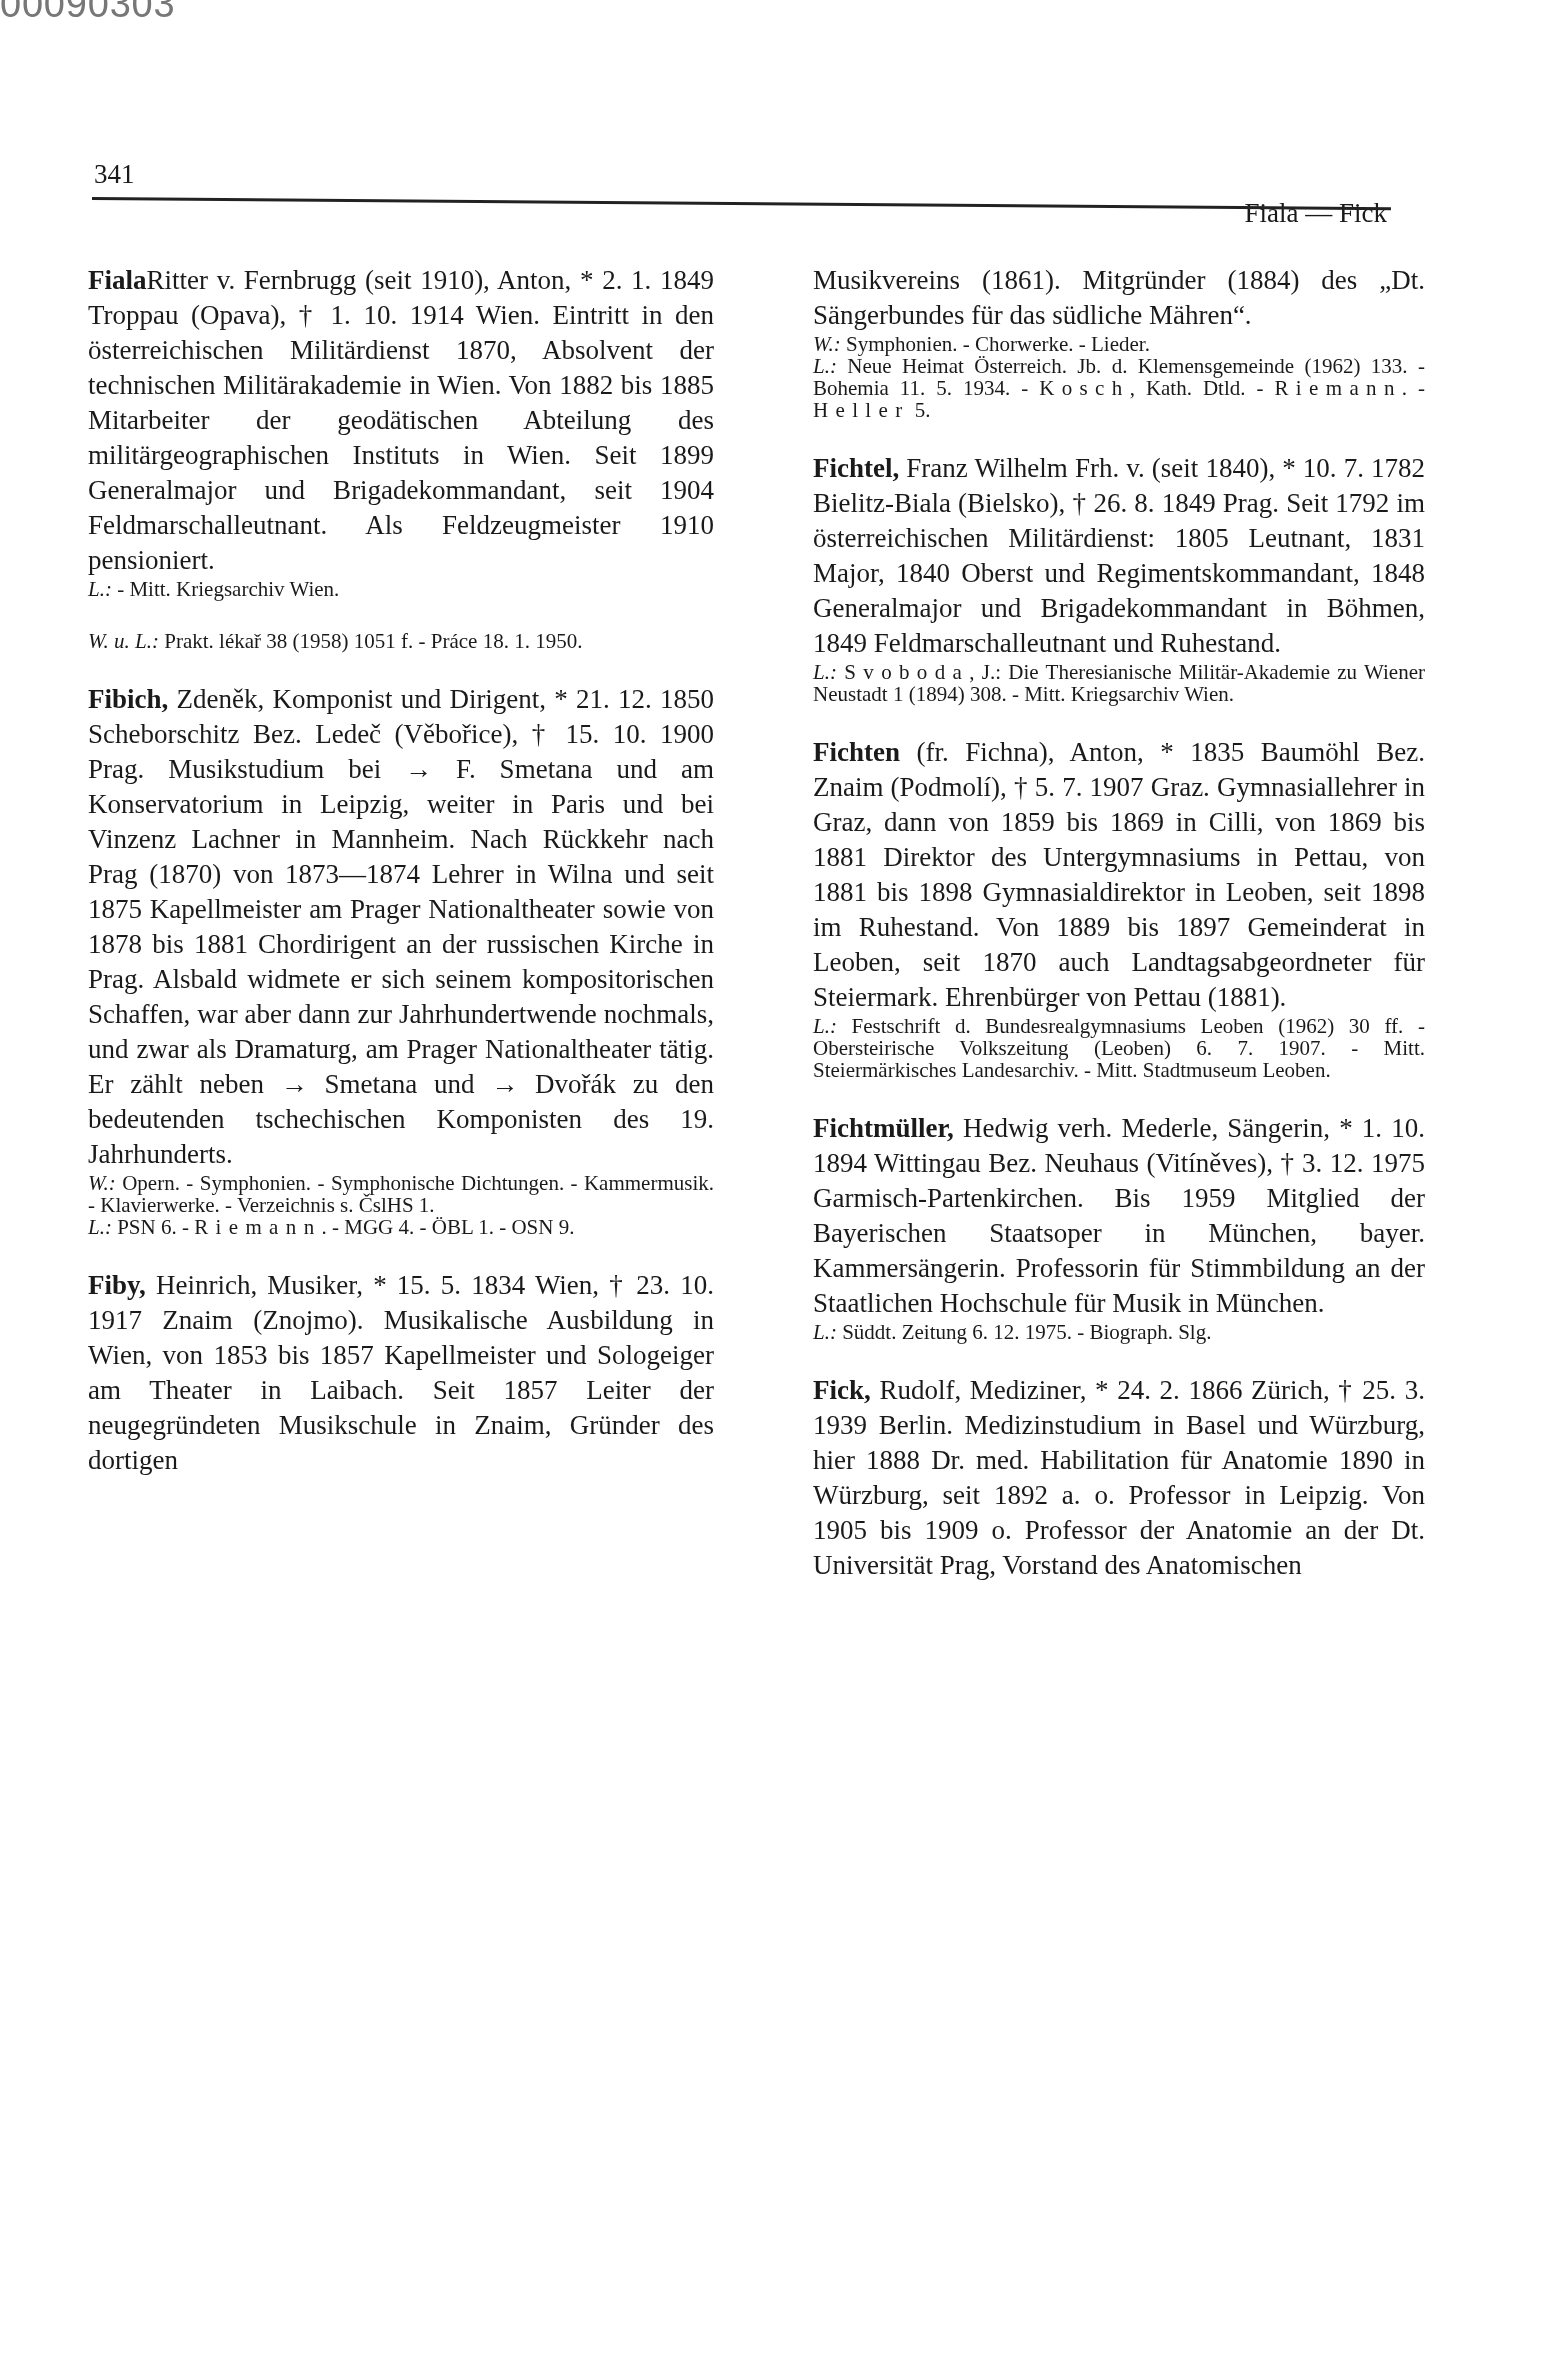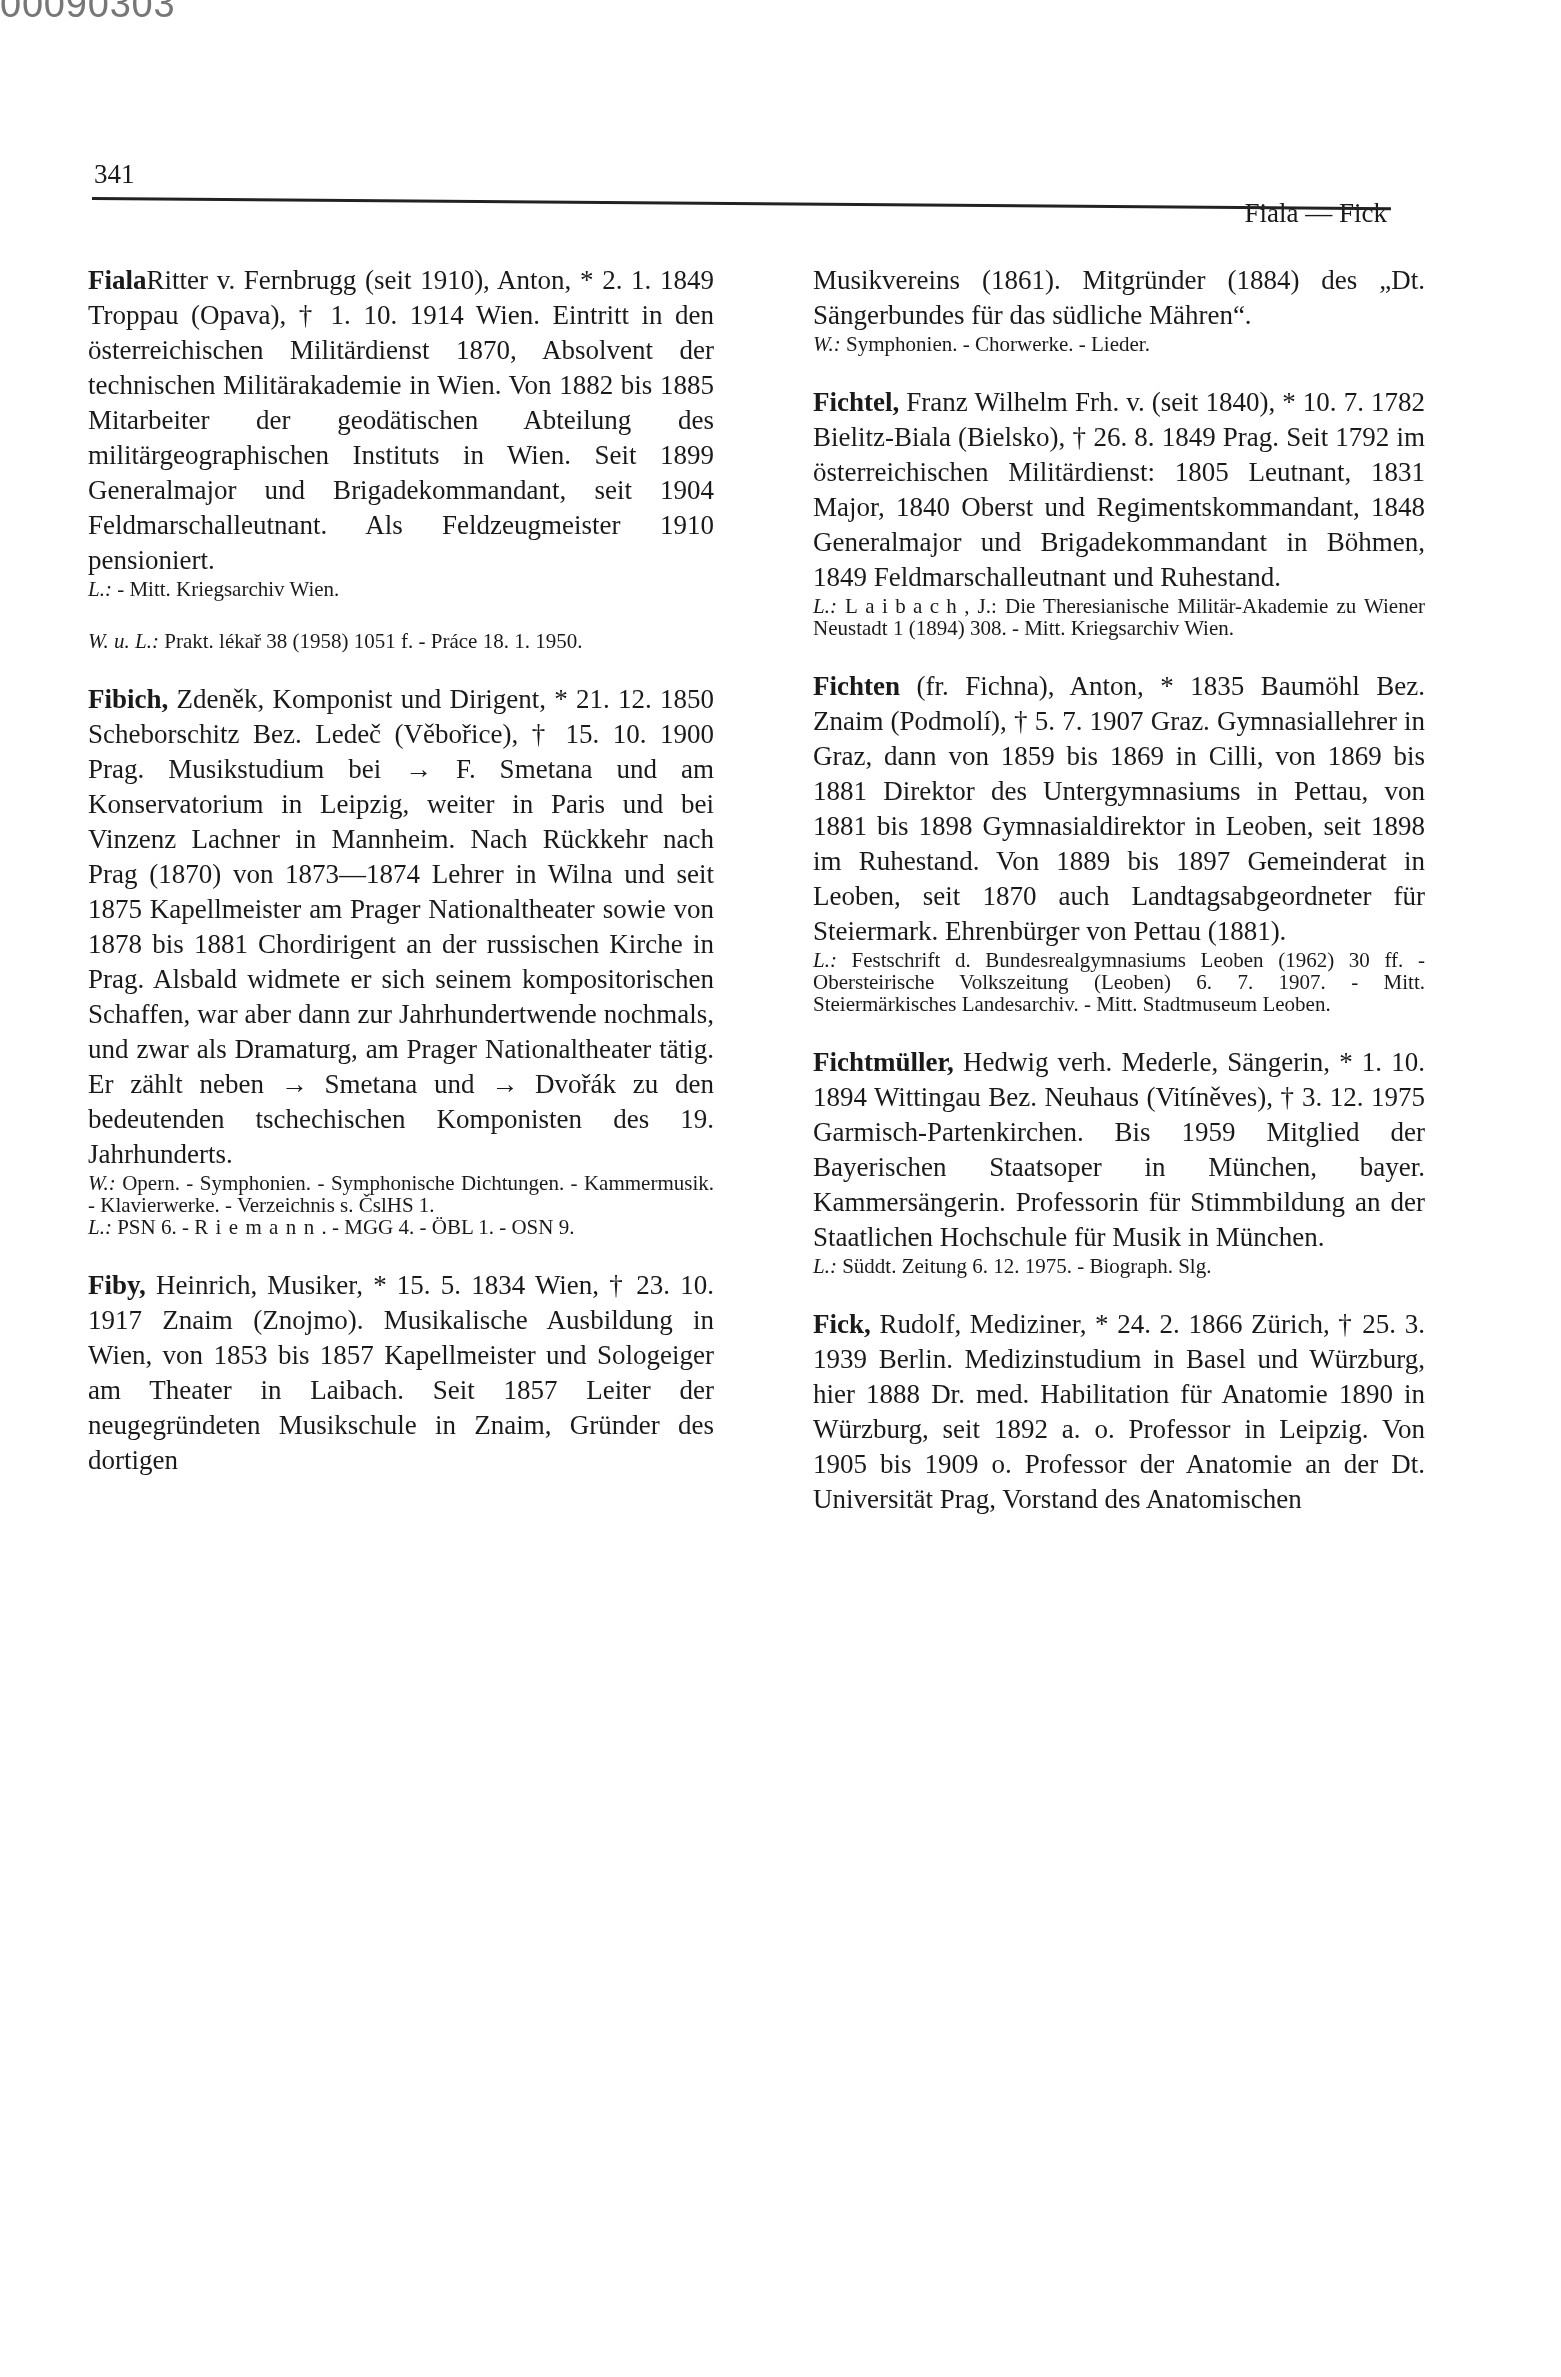--- a/index.html
+++ b/index.html
@@ -68,24 +68,25 @@
       <p class="ref"><span class="lbl">L.:</span><span> PSN 6. - </span><span class="spaced">Riemann</span><span>. - MGG 4. - ÖBL 1. - OSN 9.</span></p>
     </div>
     <div class="entry">
       <p><span class="name">Fiby,</span><span> Heinrich, Musiker, * 15. 5. 1834 Wien, † 23. 10. 1917 Znaim (Znojmo). Musikalische Ausbildung in Wien, von 1853 bis 1857 Kapellmeister und Sologeiger am Theater in Laibach. Seit 1857 Leiter der neugegründeten Musikschule in Znaim, Gründer des dortigen</span></p>
     </div>
   </div>
 <div class="col col-right" id="col-right">
     <div class="entry">
       <p><span>Musikvereins (1861). Mitgründer (1884) des „Dt. Sängerbundes für das südliche Mähren“.</span></p>
       <p class="ref"><span class="lbl">W.:</span><span> Symphonien. - Chorwerke. - Lieder.</span></p>
+      <p class="ref"><span class="lbl">L.:</span><span> Neue Heimat Österreich. Jb. d. Klemensgemeinde (1962) 133. - Bohemia 11. 5. 1934. - </span><span class="spaced">Kosch</span><span>, Kath. Dtld. - </span><span class="spaced">Riemann</span><span>. - </span><span class="spaced">Heller</span><span> 5.</span></p>
     </div>
     <div class="entry">
       <p><span class="name">Fichtel,</span><span> Franz Wilhelm Frh. v. (seit 1840), * 10. 7. 1782 Bielitz-Biala (Bielsko), † 26. 8. 1849 Prag. Seit 1792 im österreichischen Militärdienst: 1805 Leutnant, 1831 Major, 1840 Oberst und Regimentskommandant, 1848 Generalmajor und Brigadekommandant in Böhmen, 1849 Feldmarschalleutnant und Ruhestand.</span></p>
-      <p class="ref"><span class="lbl">L.:</span><span> </span><span class="spaced">Laibach</span><span>, J.: Die Theresianische Militär-Akademie zu Wiener Neustadt 1 (1894) 308. - Mitt. Kriegsarchiv Wien.</span></p>
+      <p class="ref"><span class="lbl">L.:</span><span> </span><span class="spaced">Svoboda</span><span>, J.: Die Theresianische Militär-Akademie zu Wiener Neustadt 1 (1894) 308. - Mitt. Kriegsarchiv Wien.</span></p>
     </div>
     <div class="entry">
       <p><span class="name">Fichten</span><span> (fr. Fichna), Anton, * 1835 Baumöhl Bez. Znaim (Podmolí), † 5. 7. 1907 Graz. Gymnasiallehrer in Graz, dann von 1859 bis 1869 in Cilli, von 1869 bis 1881 Direktor des Untergymnasiums in Pettau, von 1881 bis 1898 Gymnasialdirektor in Leoben, seit 1898 im Ruhestand. Von 1889 bis 1897 Gemeinderat in Leoben, seit 1870 auch Landtagsabgeordneter für Steiermark. Ehrenbürger von Pettau (1881).</span></p>
       <p class="ref"><span class="lbl">L.:</span><span> Festschrift d. Bundesrealgymnasiums Leoben (1962) 30 ff. - Obersteirische Volkszeitung (Leoben) 6. 7. 1907. - Mitt. Steiermärkisches Landesarchiv. - Mitt. Stadtmuseum Leoben.</span></p>
     </div>
     <div class="entry">
       <p><span class="name">Fichtmüller,</span><span> Hedwig verh. Mederle, Sängerin, * 1. 10. 1894 Wittingau Bez. Neuhaus (Vitíněves), † 3. 12. 1975 Garmisch-Partenkirchen. Bis 1959 Mitglied der Bayerischen Staatsoper in München, bayer. Kammersängerin. Professorin für Stimmbildung an der Staatlichen Hochschule für Musik in München.</span></p>
       <p class="ref"><span class="lbl">L.:</span><span> Süddt. Zeitung 6. 12. 1975. - Biograph. Slg.</span></p>
     </div>
     <div class="entry">

